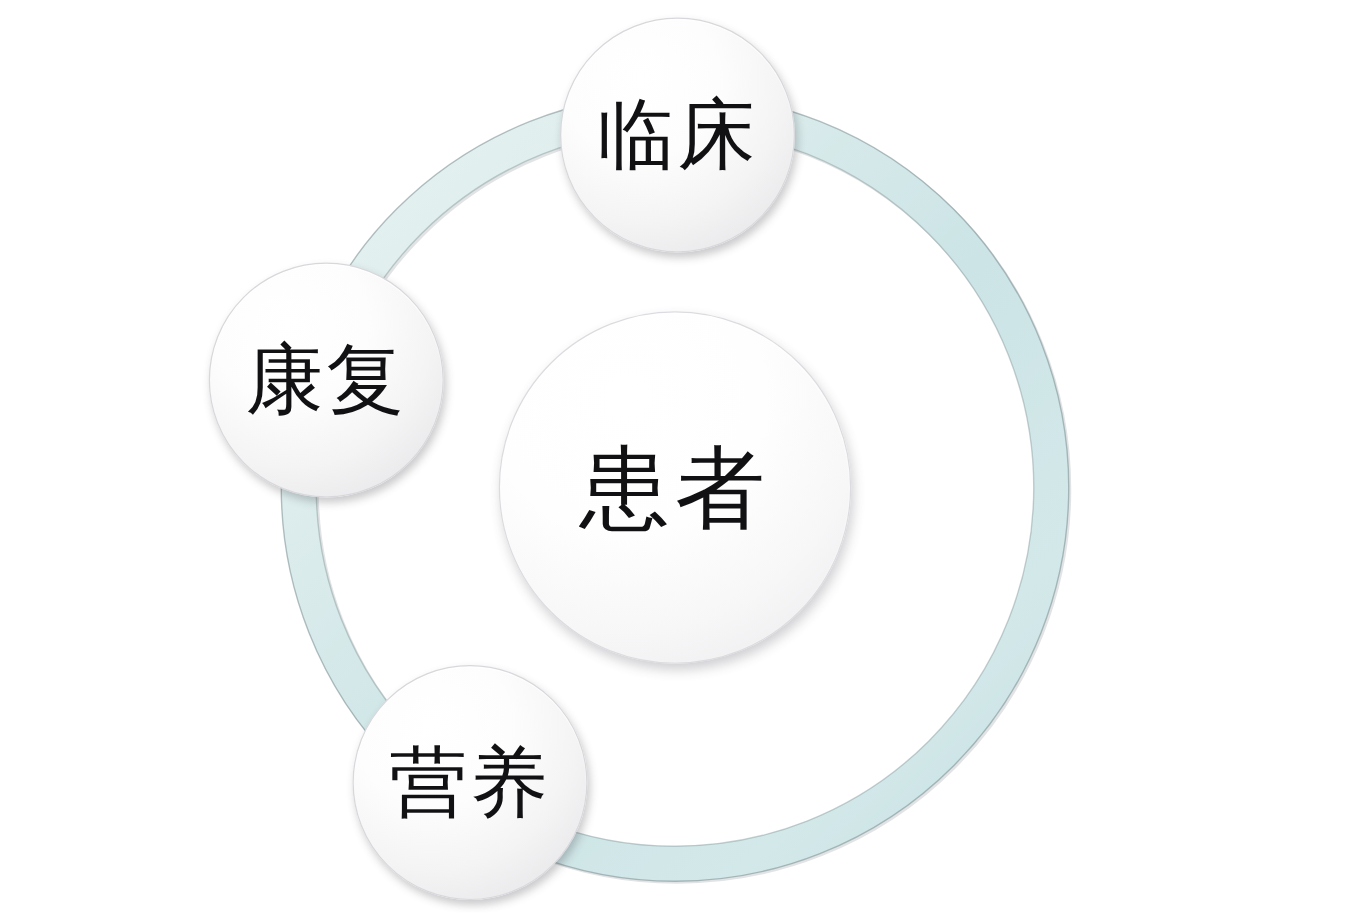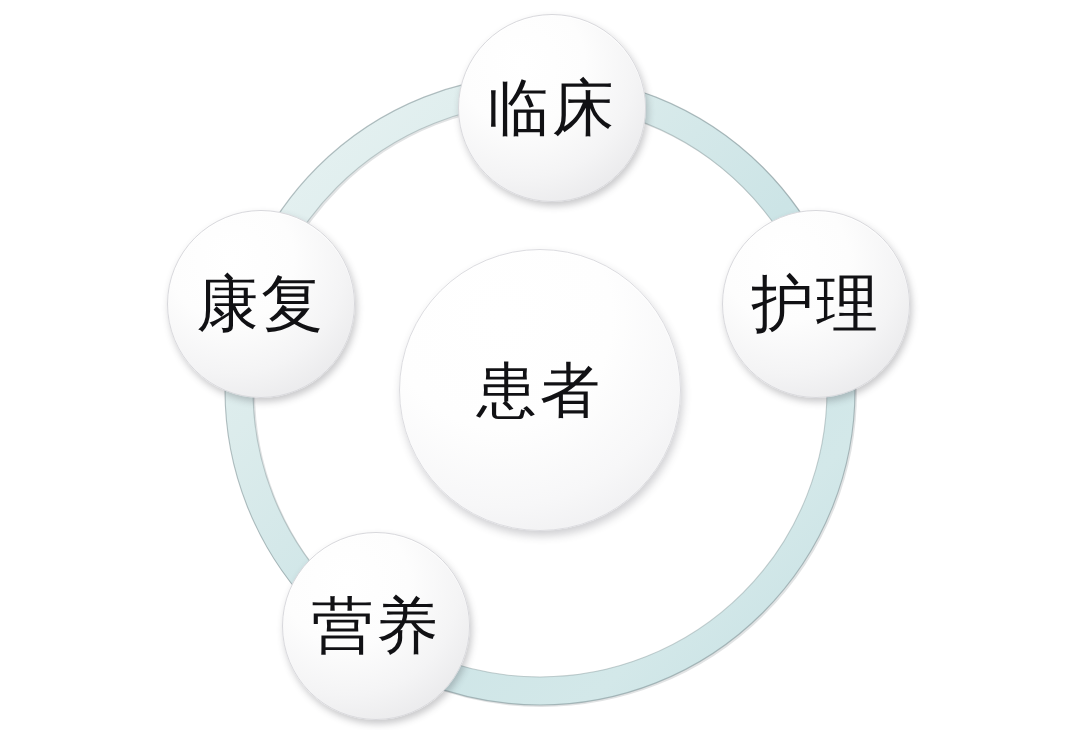--- a/index.html
+++ b/index.html
@@ -70,24 +70,24 @@
     color: #111114;
     font-family: "DejaVu Sans", "Liberation Sans", sans-serif;
     font-weight: 400;
     letter-spacing: 0.04em;
     white-space: nowrap;
     line-height: 1;
     user-select: none;
   }
 
   .label-satellite { font-size: 62px; }
-  .label-center    { font-size: 60px; letter-spacing: 0.06em; }
+  .label-center    { font-size: 72px; letter-spacing: 0.06em; }
 
   
-  #node-top    { left: 458px; top:  14px; width: 188px; height: 188px; }
+  #node-top    { left: 448px; top:  14px; width: 188px; height: 188px; }
   #node-right  { left: 722px; top: 210px; width: 188px; height: 188px; }
   #node-br     { left: 617px; top: 534px; width: 188px; height: 188px; }
   #node-bl     { left: 282px; top: 532px; width: 188px; height: 188px; }
   #node-left   { left: 167px; top: 210px; width: 188px; height: 188px; }
   #node-center { left: 399px; top: 249px; width: 282px; height: 282px; }
 </style>
 </head>
 <body>
 
 <div id="diagram-canvas">
@@ -117,23 +117,20 @@
     <circle cx="540" cy="390" r="301" fill="none" stroke="url(#ringGrad)" stroke-width="28"></circle>
 
     <circle cx="540" cy="390" r="315" fill="none" stroke="rgba(120,140,143,0.55)" stroke-width="1.1"></circle>
     <circle cx="540" cy="390" r="287" fill="none" stroke="rgba(130,150,153,0.45)" stroke-width="1.1"></circle>
   </svg>
 
   <div class="node node-satellite" id="node-top">
     <span class="node-label label-satellite">临床</span>
   </div>
 
-  <div class="node node-satellite" id="node-right">
-    <span class="node-label label-satellite">护理</span>
-  </div>
 
 
   <div class="node node-satellite" id="node-bl">
     <span class="node-label label-satellite">营养</span>
   </div>
 
   <div class="node node-satellite" id="node-left">
     <span class="node-label label-satellite">康复</span>
   </div>
 

